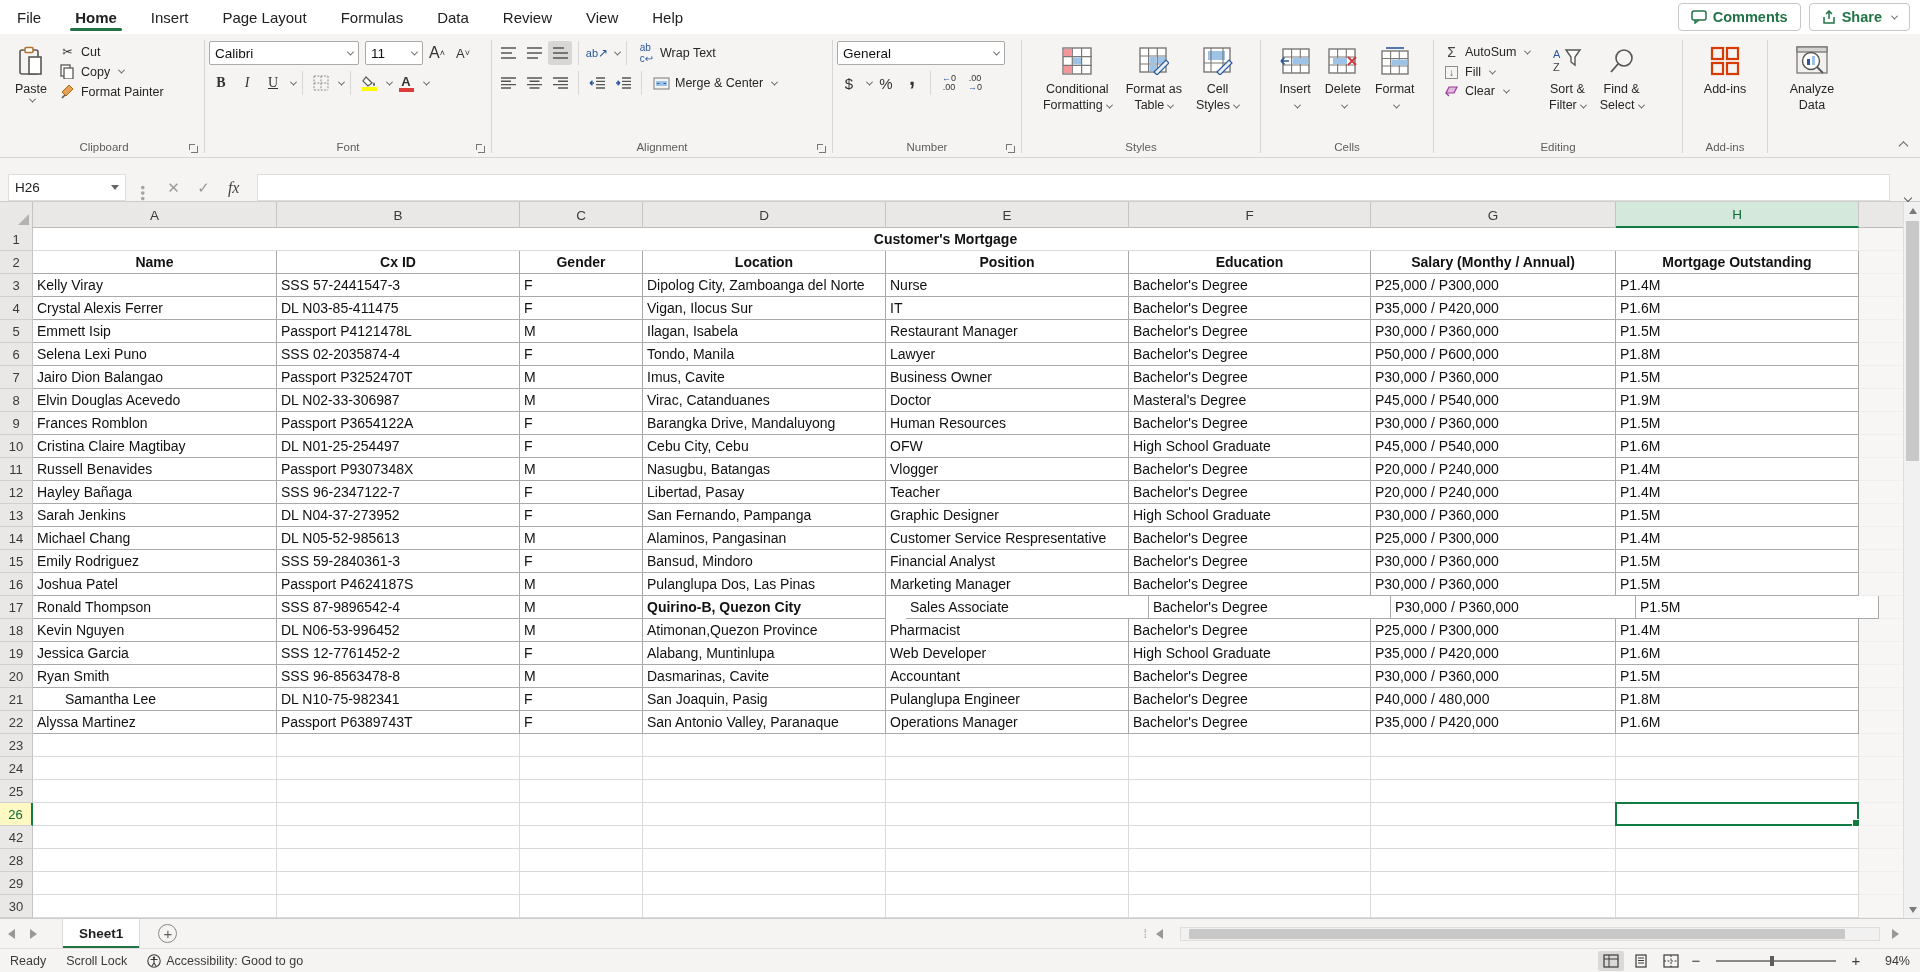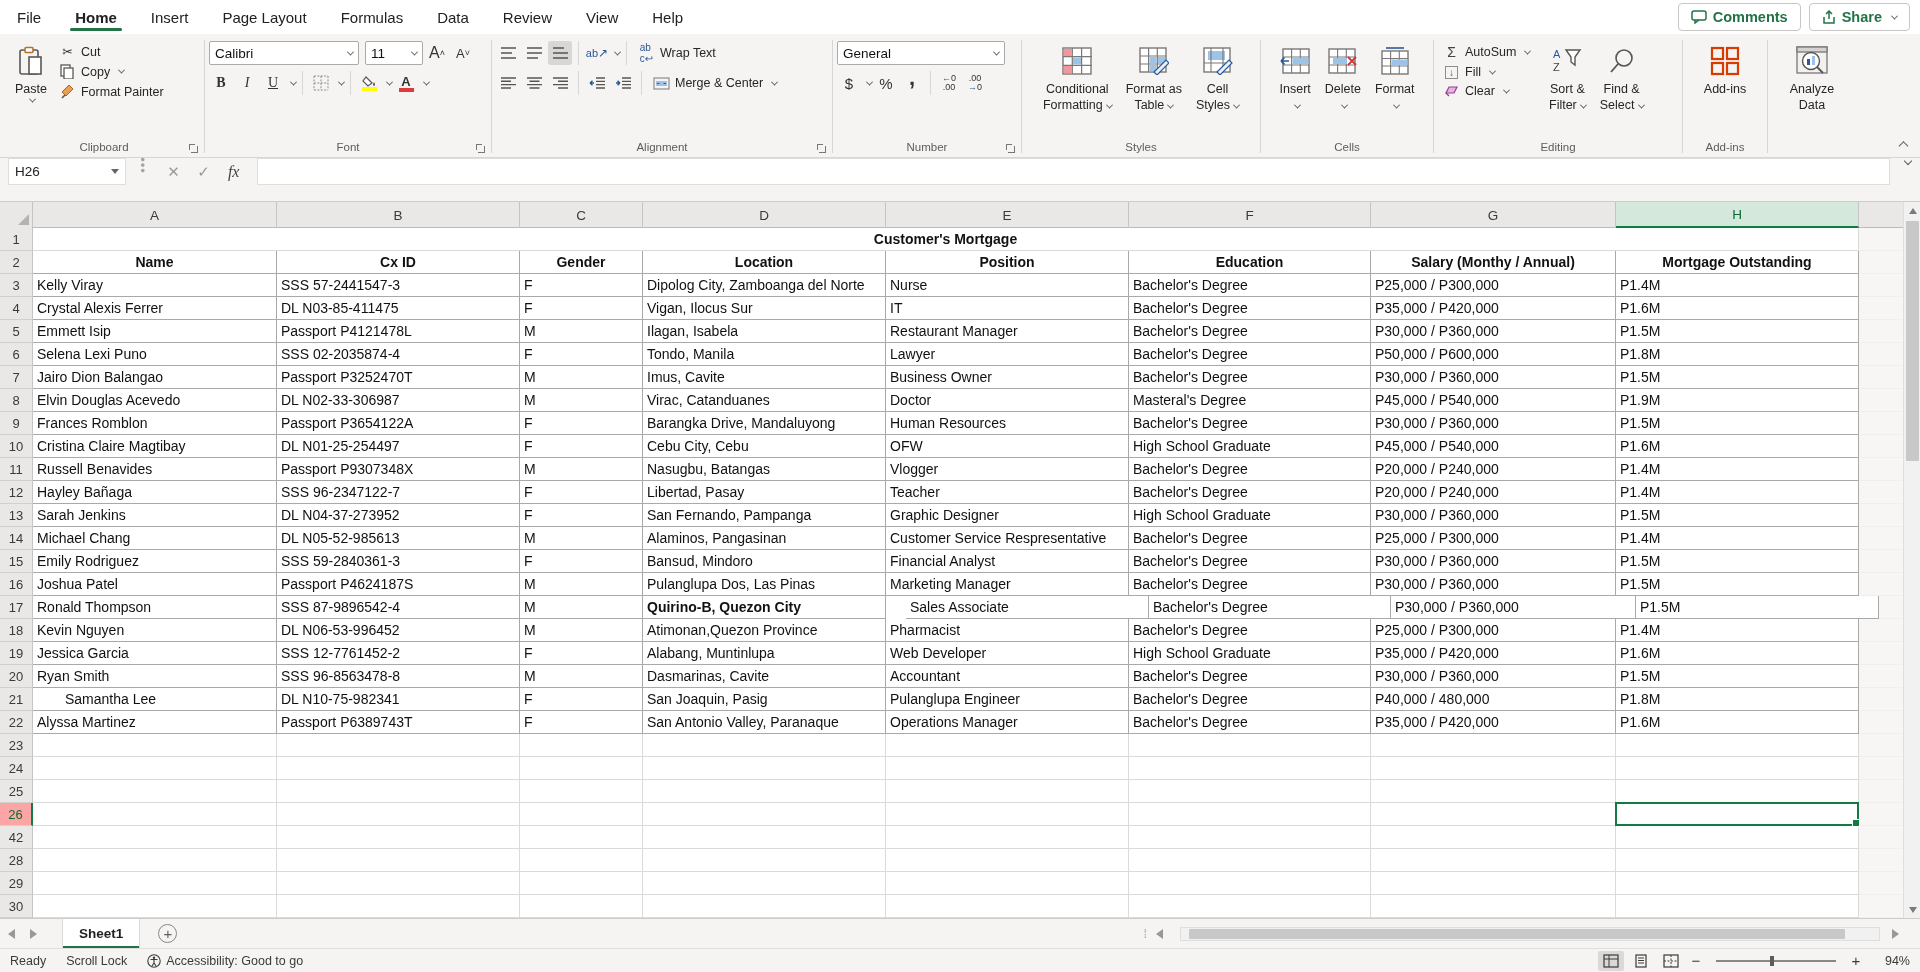--- a/index.html
+++ b/index.html
@@ -33,42 +33,42 @@
   .rrow{display:flex;align-items:center;gap:2px;height:30px;}
   .tool{min-width:24px;height:24px;display:flex;align-items:center;justify-content:center;border-radius:3px;font-size:14px;color:#333;}
   .tool.on{background:#d9d7d5;}
   .combo{background:#fff;border:1px solid #aca9a6;border-radius:2px;height:24px;display:flex;align-items:center;font-size:13.5px;color:#111;padding:0 5px;justify-content:space-between;}
   .vdv{width:1px;height:24px;background:#d8d6d4;margin:0 4px;}
   .alnicon{display:block;}
   #ribbon-collapse{position:absolute;right:8px;bottom:4px;width:18px;height:16px;display:flex;align-items:center;justify-content:center;}
   #ribbon-collapse span{display:inline-block;width:7px;height:7px;border-left:1.4px solid #5a5a5a;border-top:1.4px solid #5a5a5a;transform:rotate(45deg) translate(-1px,-1px);margin-top:4px;}
 
   
-  #formulabar{position:absolute;left:0;top:158px;width:1920px;height:44px;background:#f5f4f2;border-bottom:1px solid #cfcdcb;display:flex;align-items:flex-start;}
+  #formulabar{position:absolute;left:0;top:158px;width:1920px;height:44px;background:#f5f4f2;border-bottom:1px solid #cfcdcb;display:flex;align-items:flex-end;}
   #namebox{width:118px;height:27px;background:#fff;border:1px solid #e0dedc;margin-left:8px;display:flex;align-items:center;font-size:13.5px;color:#222;padding:0 6px;justify-content:space-between;}
   #nb-arrow{width:0;height:0;border-left:4px solid transparent;border-right:4px solid transparent;border-top:5px solid #666;}
   #fb-dots{color:#a6a4a2;font-size:13px;letter-spacing:1px;margin:0 8px;transform:rotate(90deg);}
   .fbtn{width:30px;height:27px;display:flex;align-items:center;justify-content:center;color:#9a9896;font-size:15px;}
   #fx{font-family:"Liberation Serif",serif;font-style:italic;color:#444;font-size:16px;}
   #formulainput{flex:1;height:27px;background:#fff;border:1px solid #e0dedc;margin:0 6px 0 8px;}
   #fb-exp{width:24px;display:flex;justify-content:center;}
   #fb-exp span{display:inline-block;width:6px;height:6px;border-right:1.3px solid #5a5a5a;border-bottom:1.3px solid #5a5a5a;transform:rotate(45deg);}
 
   
   #grid{position:absolute;left:0;top:202px;width:1920px;height:716px;background:#fff;}
   #colheaders{position:absolute;left:0;top:0;height:26px;width:1903px;display:flex;background:#e9e8e7;border-bottom:1px solid #bdbbb9;}
   #corner{width:33px;height:26px;background:#e9e8e7;border-right:1px solid #c6c4c2;position:relative;}
   #corner:after{content:"";position:absolute;right:3px;bottom:3px;border-left:11px solid transparent;border-bottom:11px solid #b5b3b1;}
   .ch{height:26px;display:flex;align-items:center;justify-content:center;font-size:13.5px;color:#3b3a39;border-right:1px solid #c6c4c2;}
   .ch.sel{background:#d5e8dc;color:#0c6b38;border-bottom:2px solid #107c41;}
   .chfill{flex:1;border-right:none;}
   #rowsarea{position:absolute;left:0;top:26px;width:1903px;height:690px;overflow:hidden;}
   .grow{display:flex;height:23px;}
   .rh{width:33px;display:flex;align-items:center;justify-content:center;font-size:13px;color:#3b3a39;background:#e9e8e7;border-right:1px solid #c6c4c2;border-bottom:1px solid #d2d0ce;}
-  .rh.sel{background:#fca5a5;color:#0c6b38;border-right:2px solid #107c41;}
+  .rh.sel{background:#fef9c3;color:#0c6b38;border-right:2px solid #107c41;}
   .gc{height:23px;border-right:1px solid #dadada;border-bottom:1px solid #dadada;font-size:14px;color:#111;display:flex;align-items:center;padding:0 4px;white-space:nowrap;overflow:hidden;}
   .gc.tbl{border-right:1px solid #a9a9a9;border-bottom:1px solid #a9a9a9;}
   .gc.hd{font-weight:bold;justify-content:center;padding:0 2px;}
   .gc.title{font-weight:bold;justify-content:center;border-right:1px solid #dadada;}
   .rowfill{flex:1;background:#f7f6f5;border-bottom:1px solid #f0efee;}
   #selbox{position:absolute;border:2px solid #107c41;background:transparent;}
   #selbox:after{content:"";position:absolute;right:-3px;bottom:-3px;width:6px;height:6px;background:#107c41;border:1px solid #fff;}
 
   
   #vscroll{position:absolute;right:0;top:0;width:17px;height:716px;background:#f1f1f1;border-left:1px solid #dedede;}

